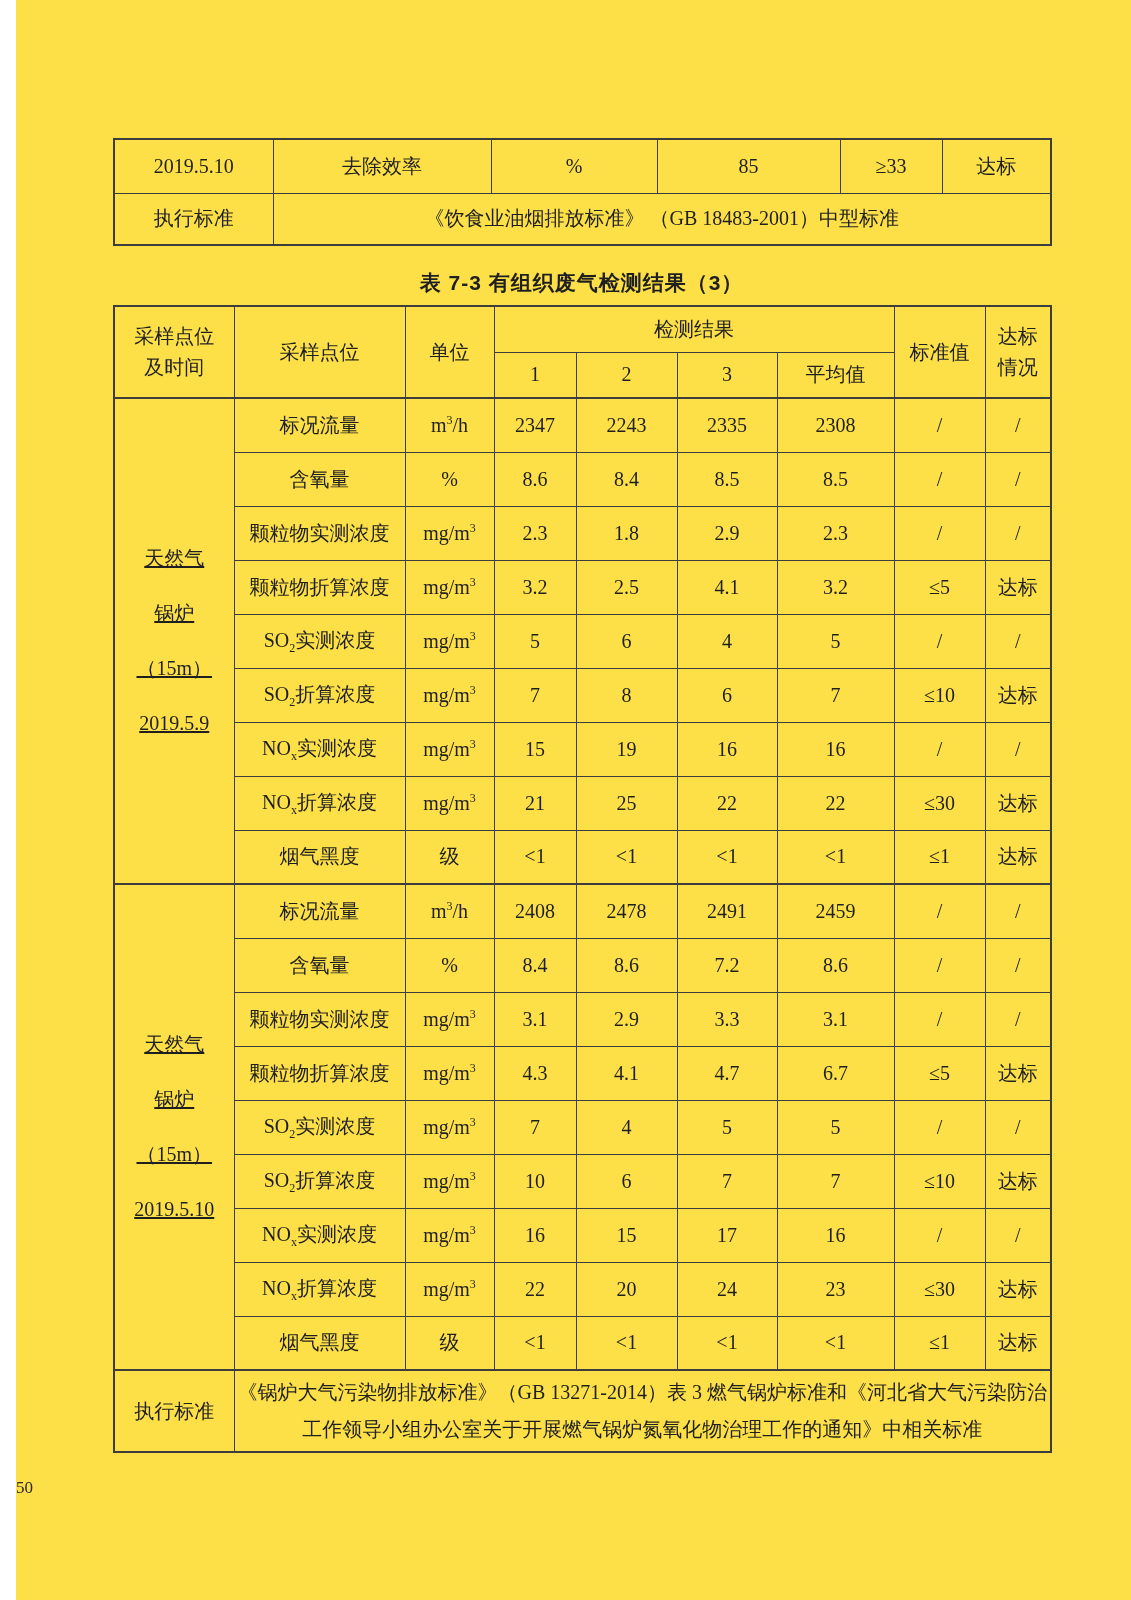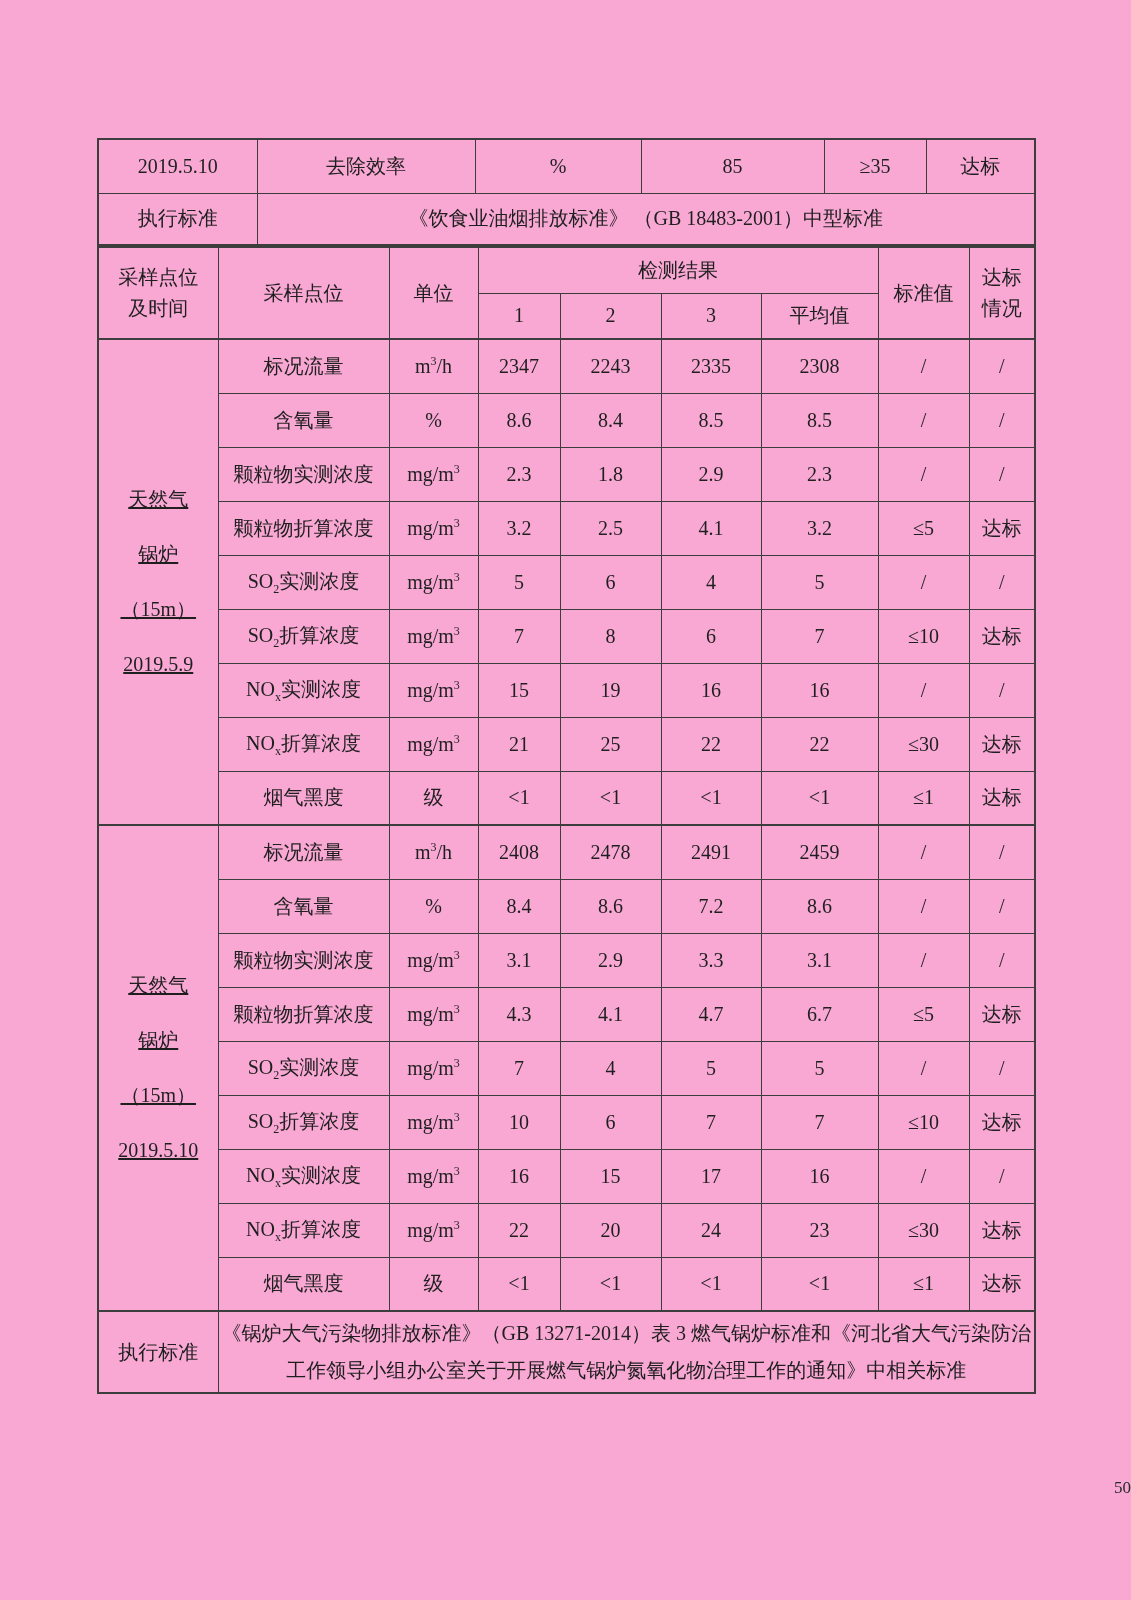--- a/index.html
+++ b/index.html
@@ -2,21 +2,21 @@
 <html><head>
 <meta charset="utf-8">
 <style>
   * { margin:0; padding:0; box-sizing:border-box; }
   html,body { background:#ffffff; }
   body {
     width:1131px; height:1600px; position:relative;
     font-family:"Liberation Serif","DejaVu Serif",serif;
     color:#1f1f1f;
   }
-  .page { position:absolute; inset:0; background:#f9a8d4; }
+  .page { position:absolute; inset:0; background:#fde047;margin-left:16px; }
   .content { position:absolute; left:97px; top:138px; width:937px; }
 
   table.tbl {
     border-collapse:collapse; table-layout:fixed; width:937px;
     border:2px solid #3d3d3d;
   }
   table.tbl td {
     border:1.5px solid #3d3d3d;
     text-align:center; vertical-align:middle;
     font-size:20px; padding:0 2px;
@@ -47,21 +47,21 @@
   .footer-row td { height:82px; }
   .footer-text {
     font-size:19px; line-height:37px; padding:0 10px;
     text-align:center;
   }
   sub { font-size:0.6em; }
   sup { font-size:0.6em; }
 
   .pagenum {
     position:absolute; left:0; right:0; top:1478px;
-    text-align:right; font-size:17px; color:#2a2a2a;
+    text-align:left; font-size:17px; color:#2a2a2a;
   }
 </style>
 </head>
 <body>
 
 <div class="page">
   <div class="content">
 
     <table class="tbl top-tbl">
       <colgroup>
@@ -71,30 +71,31 @@
         <col style="width:183px">
           <col style="width:102px">
           <col style="width:109px">
       </colgroup>
       <tbody>
         <tr class="r1">
           <td>2019.5.10</td>
           <td>去除效率</td>
           <td>%</td>
           <td>85</td>
-          <td>≥35</td>
+          <td>≥33</td>
           <td>达标</td>
         </tr>
         <tr class="r2">
           <td>执行标准</td>
           <td colspan="5">《饮食业油烟排放标准》 （GB 18483-2001）中型标准</td>
         </tr>
       </tbody>
     </table>
 
+    <div class="title">表 7-3 有组织废气检测结果（3）</div>
 
     <table class="tbl main-tbl">
       <colgroup>
         <col style="width:120px">
           <col style="width:171px">
           <col style="width:89px">
         <col style="width:82px">
           <col style="width:101px">
           <col style="width:100px">
         <col style="width:117px">

